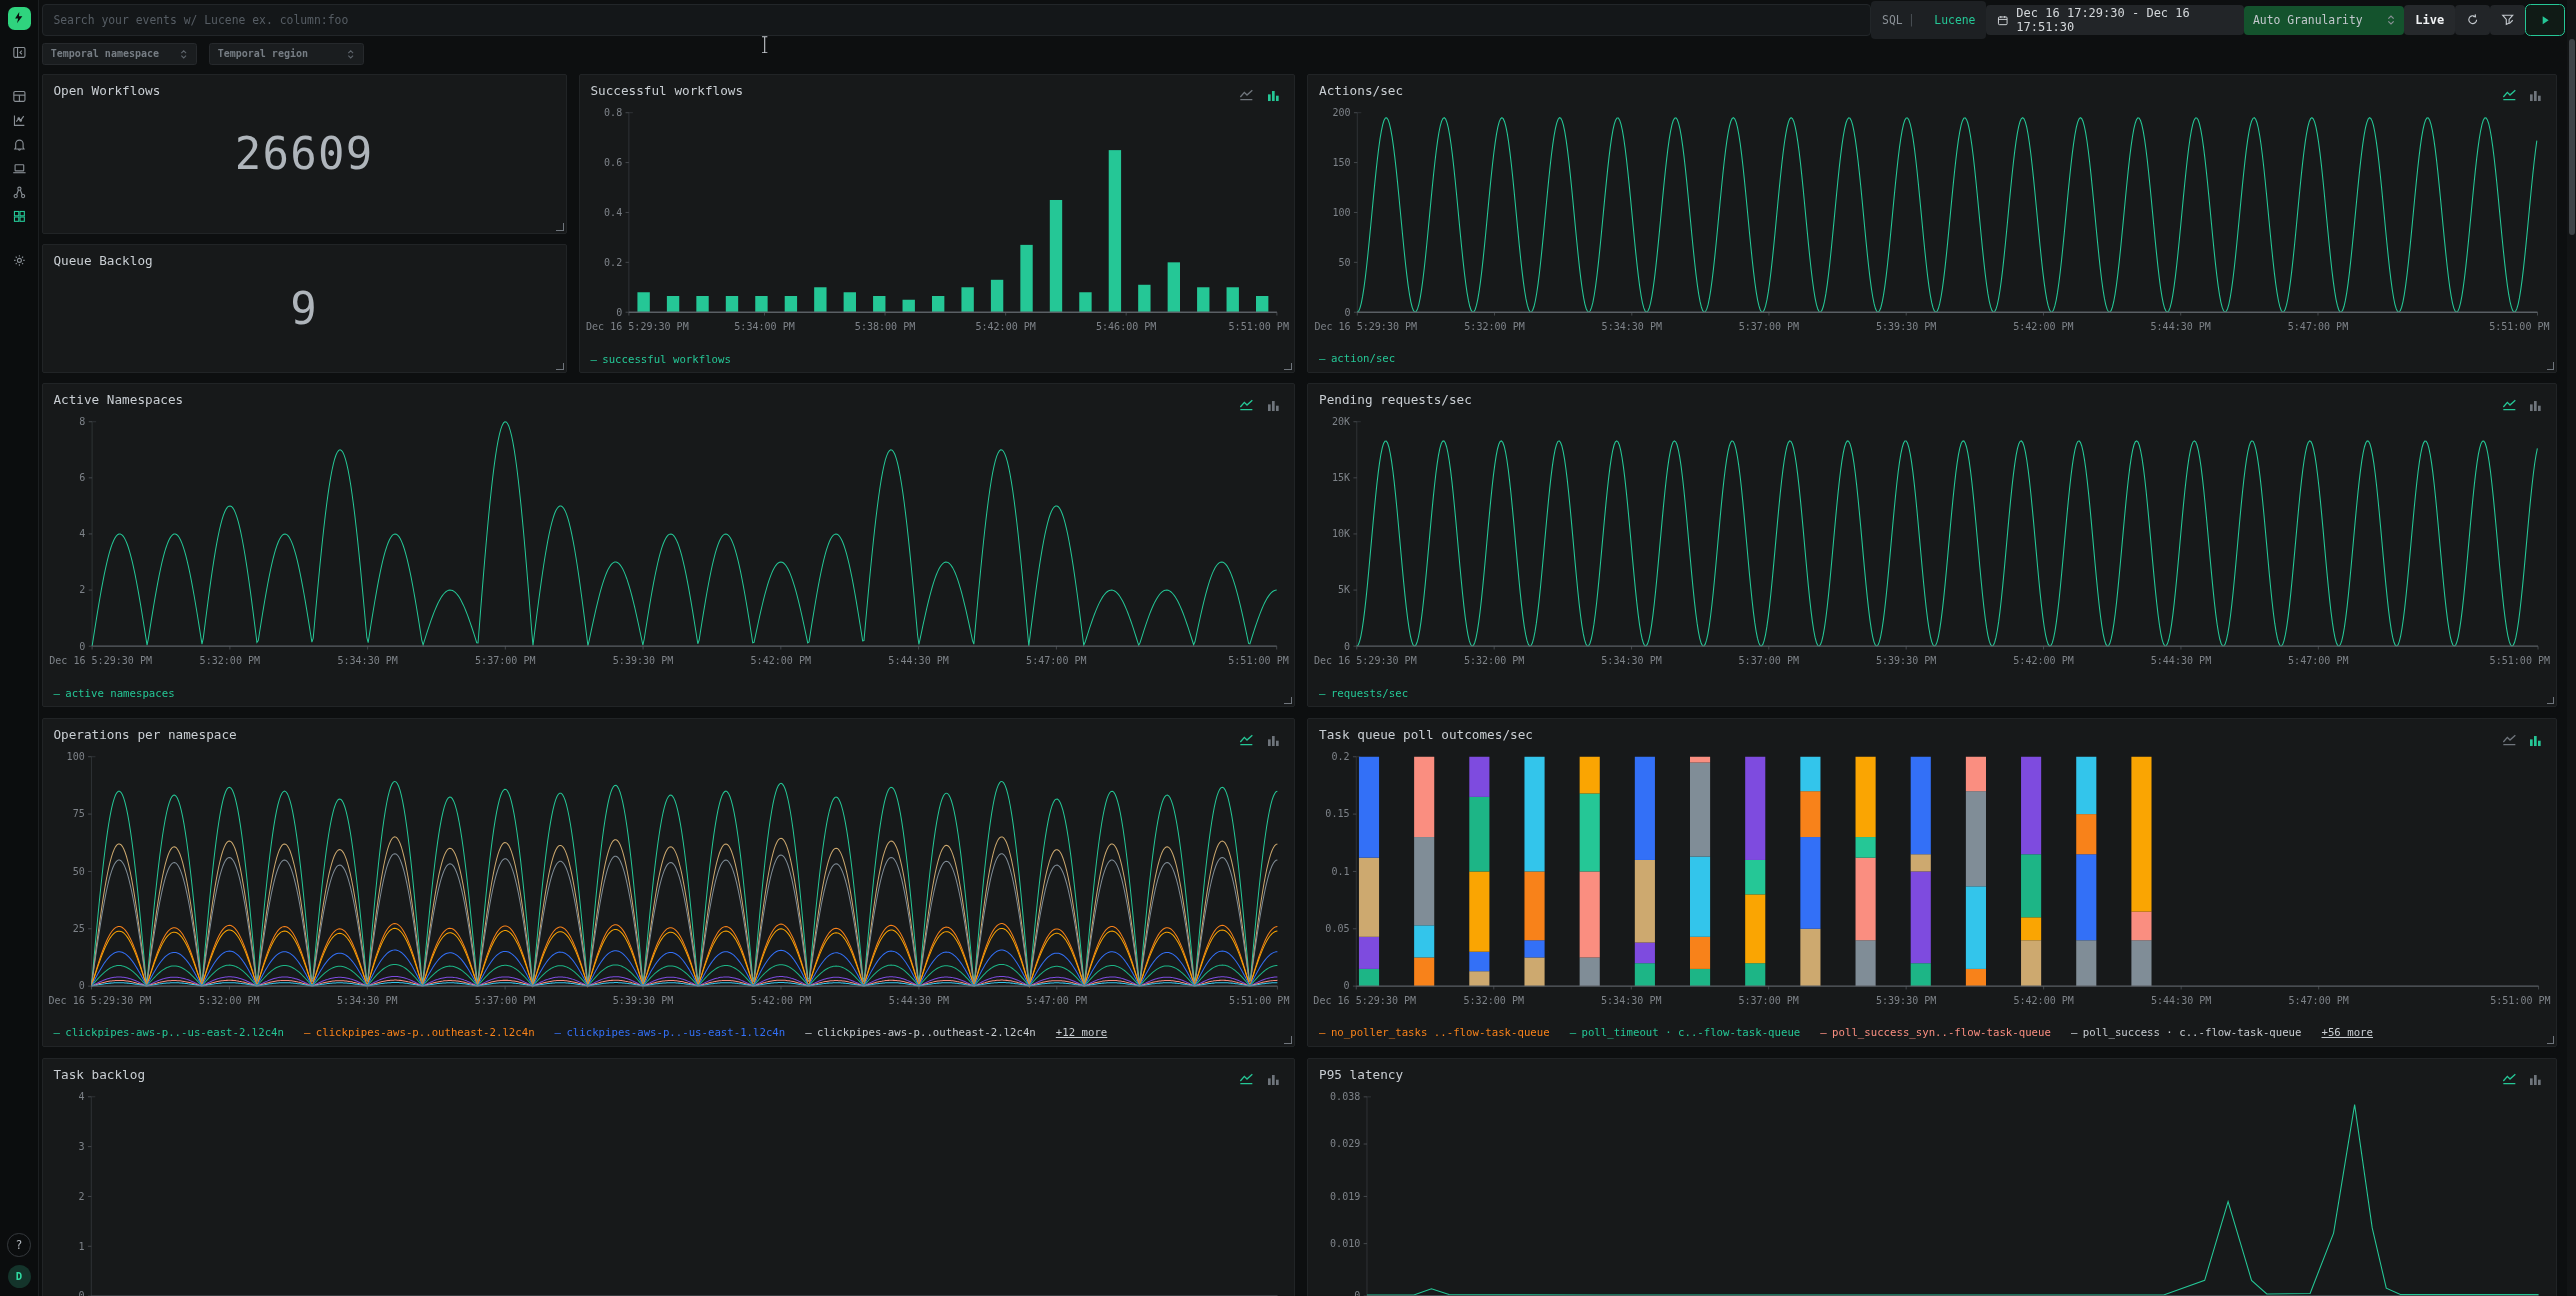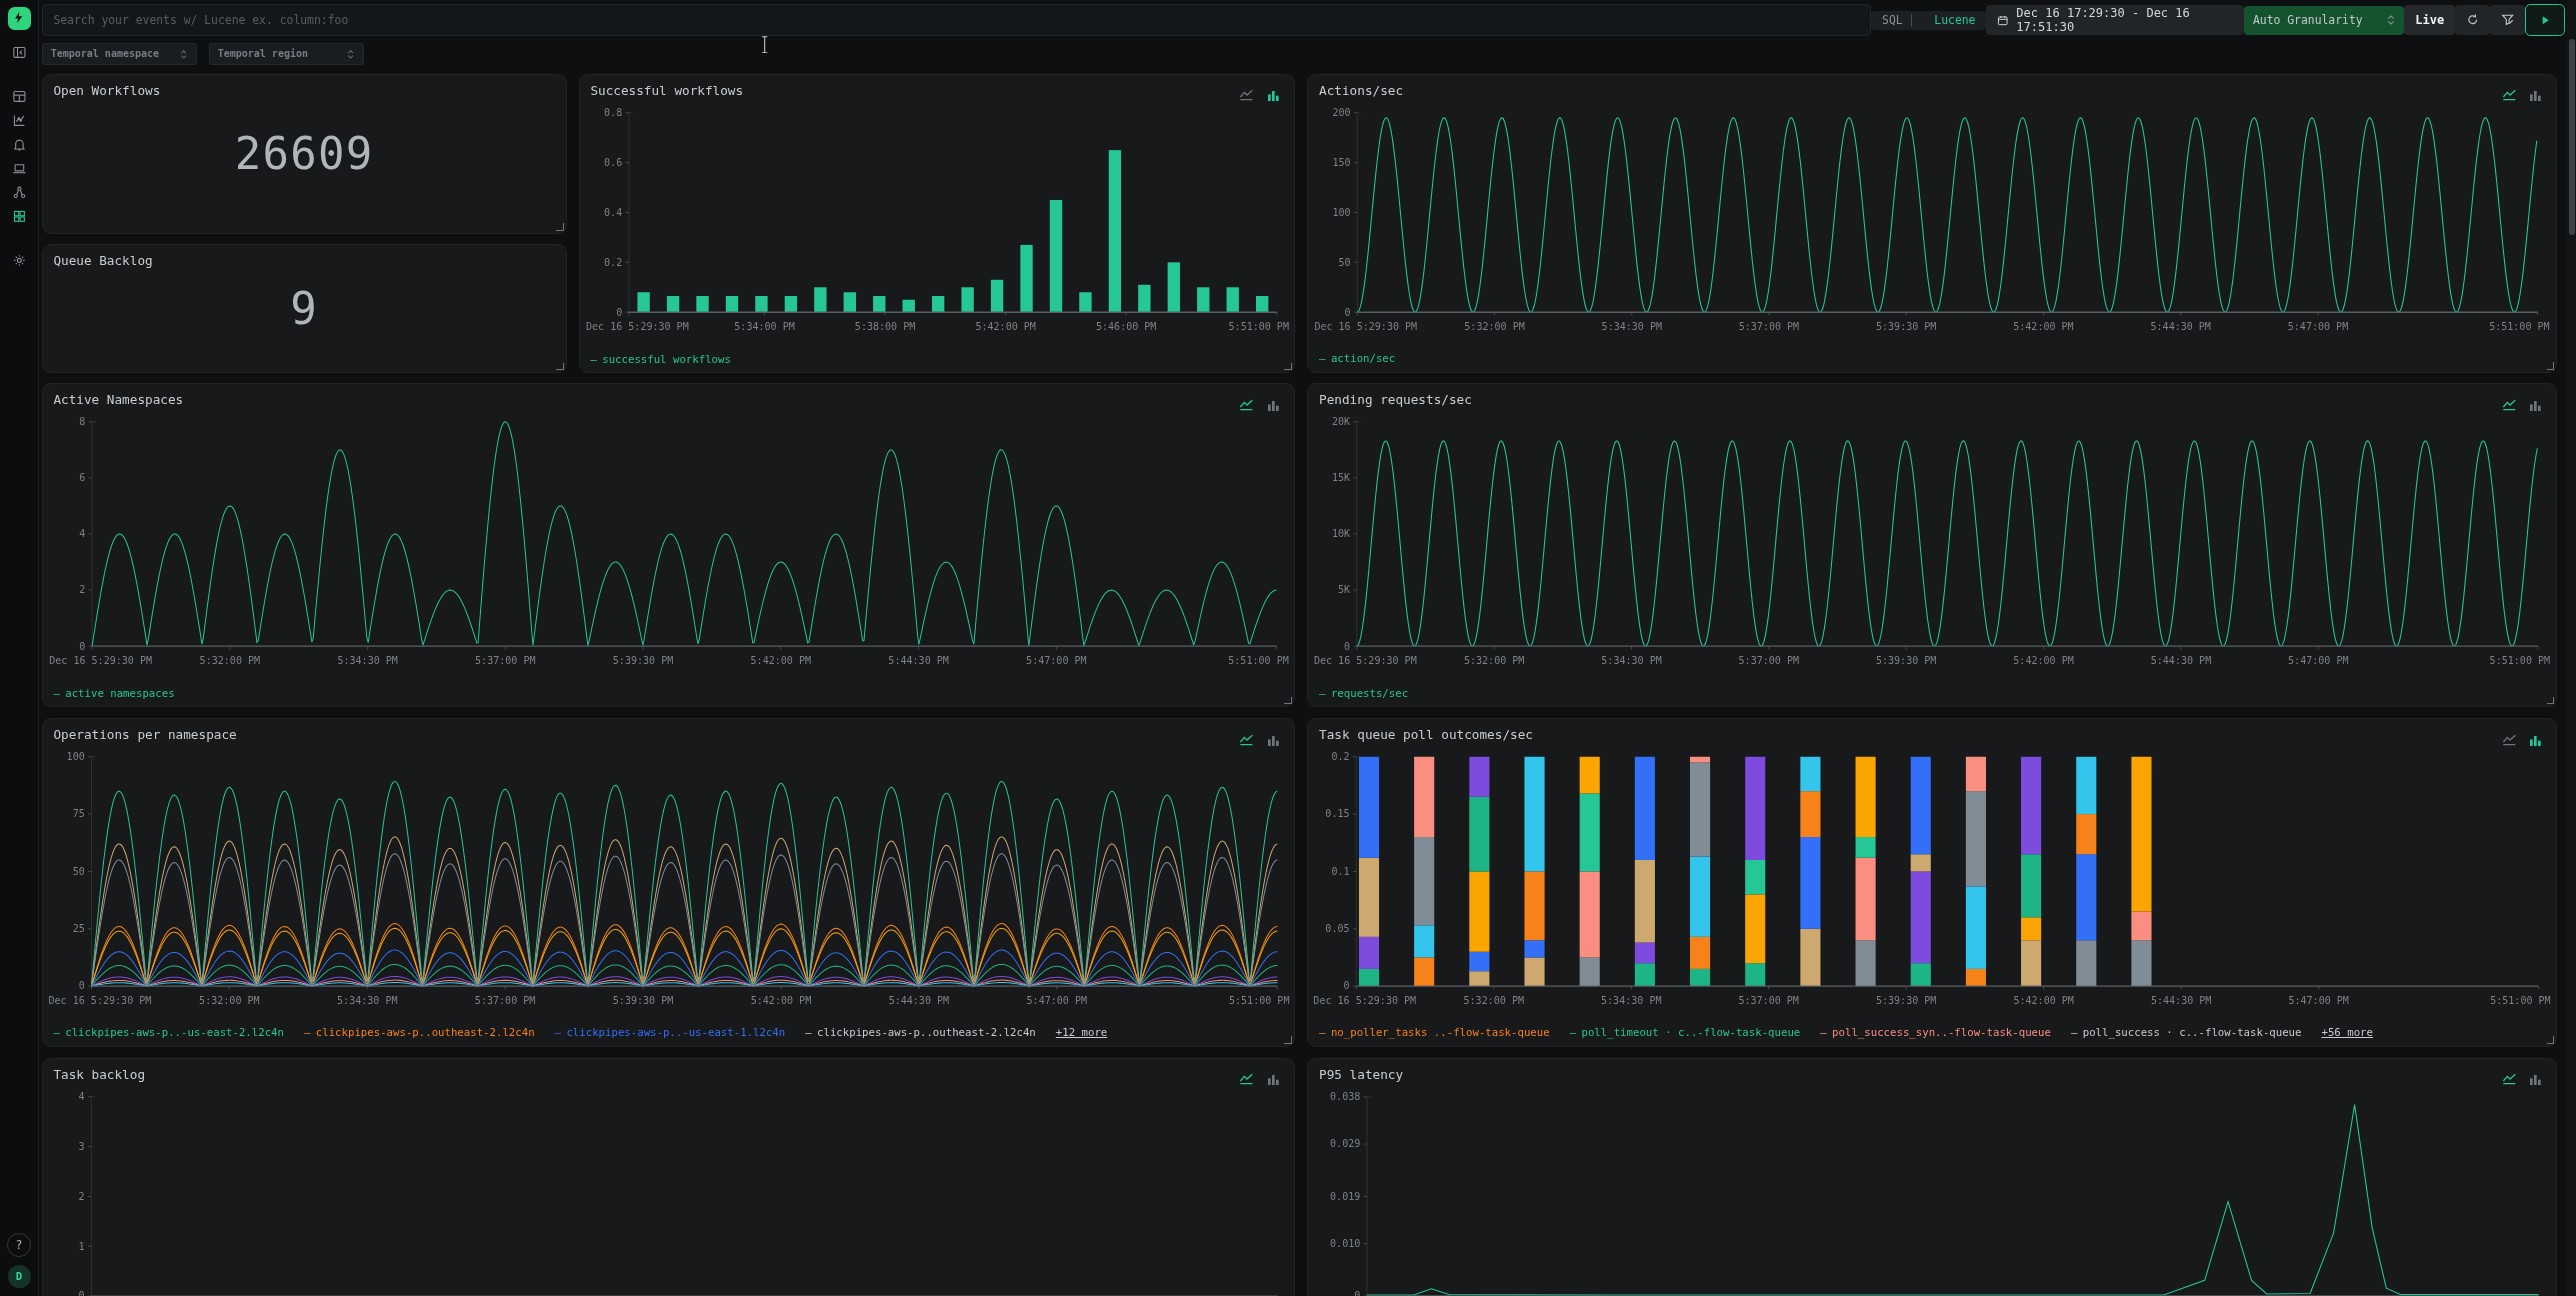--- a/index.html
+++ b/index.html
@@ -19,36 +19,36 @@
   
   .main{flex:1;padding:0 10.7px 0 2.7px;position:relative;}
   .toprow{display:flex;align-items:center;padding-top:10.7px;height:29.5px;}
   .title{font-size:17.4px;color:#E3E7EA;padding-left:4px;letter-spacing:0;}
   .topright{margin-left:auto;display:flex;gap:8px;align-items:center;}
   .tagsbtn{background:#26292C;border-radius:5.4px;height:25.5px;padding:0 12px;display:flex;align-items:center;gap:6.7px;color:#E8EAEC;font-size:11.4px;font-weight:bold;cursor:pointer;}
   .kebab{background:#26292C;border-radius:5.4px;height:25.5px;width:29.5px;display:flex;align-items:center;justify-content:center;color:#C9CED3;font-size:13.4px;cursor:pointer;}
   .searchrow{display:flex;gap:0;margin-top:5.4px;align-items:center;height:29.5px;}
   .searchinput{flex:1;height:29.5px;background:#141719;border:0.7px solid #222629;border-radius:4px;color:#C9CED3;font-size:11.4px;padding:0 10.7px;font-family:inherit;outline:none;}
   .searchinput::placeholder{color:#565D64;}
-  .modebox{height:19px;background:#1D2023;border-radius:4px;display:flex;align-items:center;padding:0 10.7px;font-size:11.4px;gap:5.4px;flex-shrink:0;cursor:pointer;}
+  .modebox{height:38px;background:#1D2023;border-radius:4px;display:flex;align-items:center;padding:0 10.7px;font-size:11.4px;gap:5.4px;flex-shrink:0;cursor:pointer;}
   .modebox .sql{color:#8A9096;} .modebox .sep{color:#4B5156;} .modebox .lucene{color:#25C796;margin-left:14px;}
   .datebox{height:29.5px;width:236px;background:#222528;border-radius:4px;display:flex;align-items:center;gap:8px;padding:0 10.7px;font-size:12px;color:#D4D8DB;flex-shrink:0;cursor:pointer;}
   .granbox{height:29px;width:142px;background:#14532d;border-radius:4px;display:flex;align-items:center;padding:0 9.4px;font-size:11.4px;color:#C3C8CD;flex-shrink:0;cursor:pointer;}
   .granbox .updn{margin-left:auto;}
   .livebtn{height:29.5px;width:51px;background:#26292C;border-radius:4px;display:flex;align-items:center;justify-content:center;font-size:12px;font-weight:bold;color:#F0F2F4;flex-shrink:0;cursor:pointer;}
   .iconbtn{height:29.5px;width:35px;background:#222528;border-radius:4px;display:flex;align-items:center;justify-content:center;flex-shrink:0;cursor:pointer;}
   .playbtn{height:29.5px;width:38px;background:#101B16;border:1.3px solid #25C796;border-radius:5.4px;display:flex;align-items:center;justify-content:center;flex-shrink:0;cursor:pointer;}
   .chiprow{display:flex;gap:12px;margin-top:8px;height:20px;font-weight:bold;}
   .chip{width:137px;height:20px;background:#1A1D1F;border:0.7px solid #26292C;border-radius:2.7px;display:flex;align-items:center;padding:0 8px;font-size:10px;color:#767D84;cursor:pointer;}
   .chip .updn{margin-left:auto;}
   
   .dash{margin-top:10.7px;display:grid;grid-template-columns:1253px 1250px;grid-template-rows:299px 324px 329px 299px;column-gap:12.7px;row-gap:10.7px;}
   .r1left{display:grid;grid-template-columns:525px 716px;column-gap:12px;grid-column:1;grid-row:1;}
   .stats{display:grid;grid-template-rows:160px 129px;row-gap:10.7px;}
-  .panel{background:#17191A;border:0.7px solid #212426;border-radius:9px;position:relative;overflow:hidden;text-align:right;}
+  .panel{background:#17191A;border:0.7px solid #212426;border-radius:2px;position:relative;overflow:hidden;text-align:right;}
   .ptitle{position:absolute;top:8px;left:10.7px;font-size:12.7px;color:#C9CED3;z-index:3;}
   .picons{position:absolute;top:14.8px;right:12px;display:flex;gap:10.7px;z-index:3;}
   .picons svg{width:16px;height:13.4px;cursor:pointer;}
   .statval{position:absolute;inset:0;display:flex;align-items:center;justify-content:center;font-size:44px;color:#AFB5BB;letter-spacing:1.3px;}
   .chart{position:absolute;left:4px;right:4px;top:27px;bottom:29.5px;}
   .chart svg{position:absolute;inset:0;}
   .legend{position:absolute;left:10.7px;bottom:6.7px;display:flex;gap:20px;font-size:10.7px;white-space:nowrap;z-index:3;}
   .legend .li{display:flex;gap:5.4px;cursor:pointer;}
   .legend .more{color:#C7CCD1;text-decoration:underline;cursor:pointer;}
   .rhandle{position:absolute;right:2px;bottom:2px;width:6.7px;height:6.7px;border-right:1.3px solid #6F757C;border-bottom:1.3px solid #6F757C;cursor:nwse-resize;}

